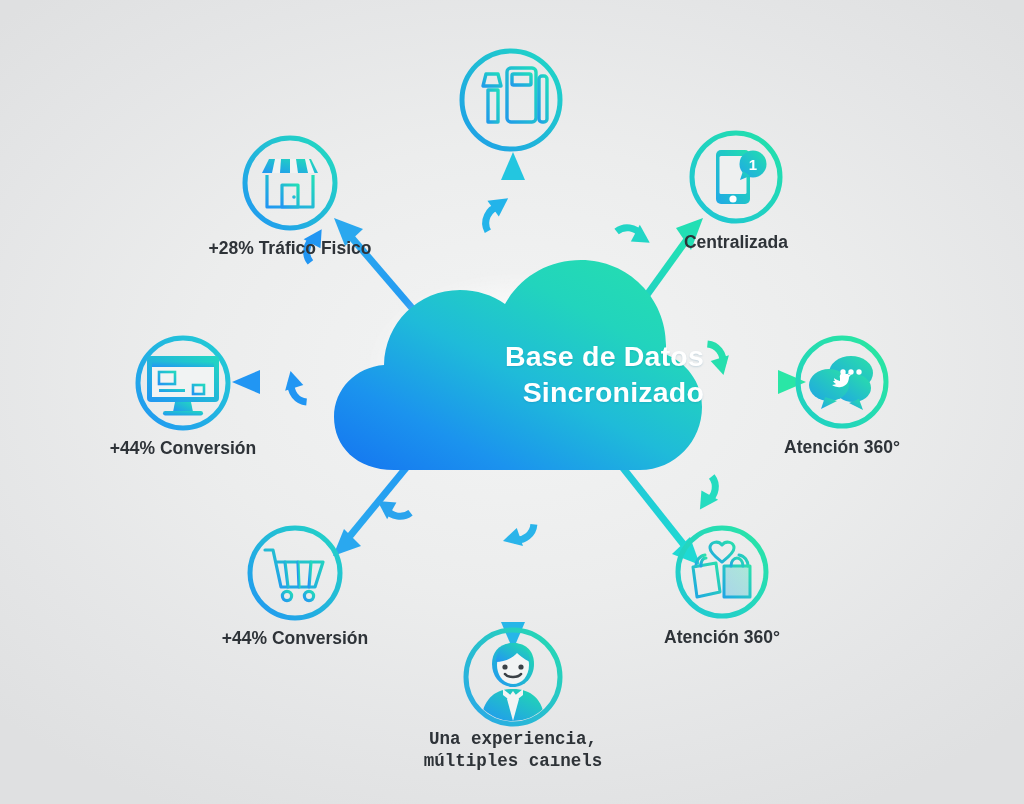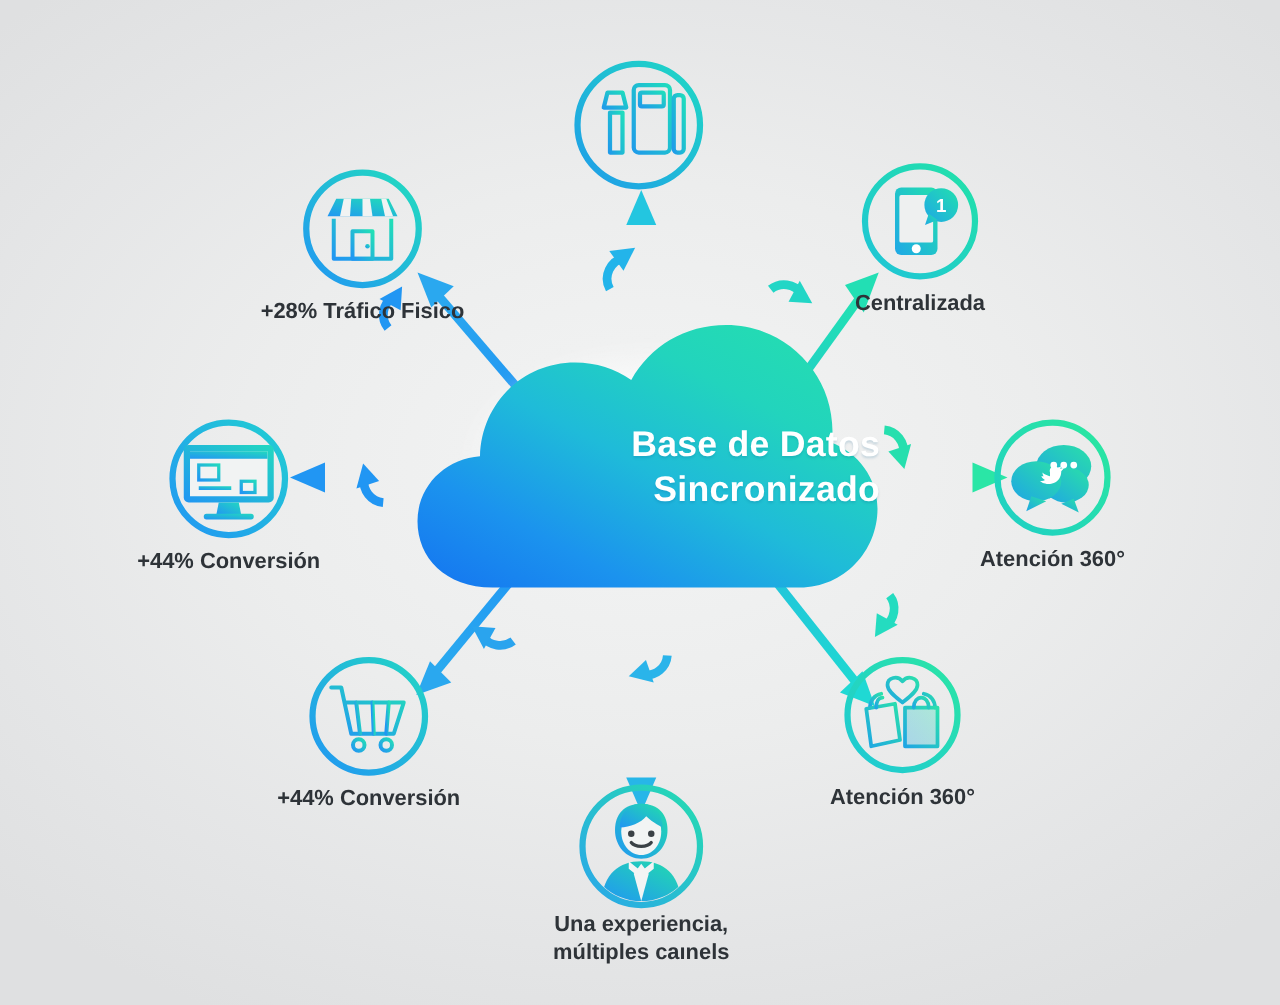--- a/index.html
+++ b/index.html
@@ -341,21 +341,21 @@
           <path d="M56 28 c-11 0 -16 7 -16 16 c0 11 7 19 16 19 c9 0 16 -8 16 -19 c0 -9 -5 -16 -16 -16 z" fill="#f2f4f4"></path>
           <path d="M39 41 c0 -13 8 -19 17 -19 c9 0 17 6 17 19 c0 0 -8 -4 -13 -9 c-4 5 -13 9 -21 9 z" fill="url(#icoAg)"></path>
           <circle cx="48" cy="46" r="2.6" fill="#3a4146"></circle>
           <circle cx="64" cy="46" r="2.6" fill="#3a4146"></circle>
           <path d="M48 53 c3 4 13 4 16 0" fill="none" stroke="#3a4146" stroke-width="2.6" stroke-linecap="round"></path>
           <path d="M56 70 L50 78 L56 100 L62 78 Z" fill="#f2f4f4"></path>
           <path d="M46 68 L56 76 L66 68 L66 74 L56 82 L46 74 Z" fill="#f2f4f4"></path>
         </g>
       </svg>
     </div>
-    <div class="node-label" style="left:-44px;top:107px;width:200px;">Una experiencia,
+    <div class="node-label" style="left:-44px;top:107px;width:200px;font-family:Liberation Mono, monospace;">Una experiencia,
 múltiples caınels</div>
   </div>
 
   <div class="node" style="left:243px;top:521px;">
     <div class="ring" style="width:104px;height:104px;">
       <svg width="104" height="104" viewBox="0 0 104 104">
         <defs>
           <linearGradient id="ringCart" x1="0" y1="1" x2="1" y2="0">
             <stop offset="0%" stop-color="#2196f3"></stop>
               <stop offset="100%" stop-color="#23d6c4"></stop>

